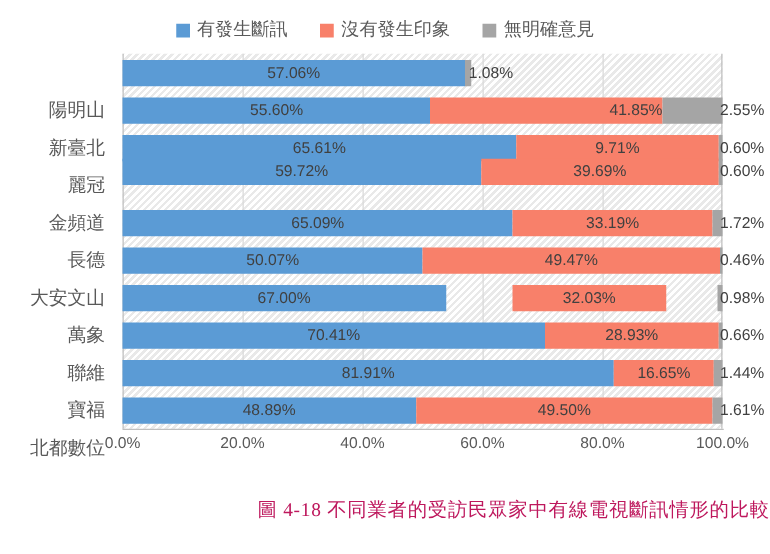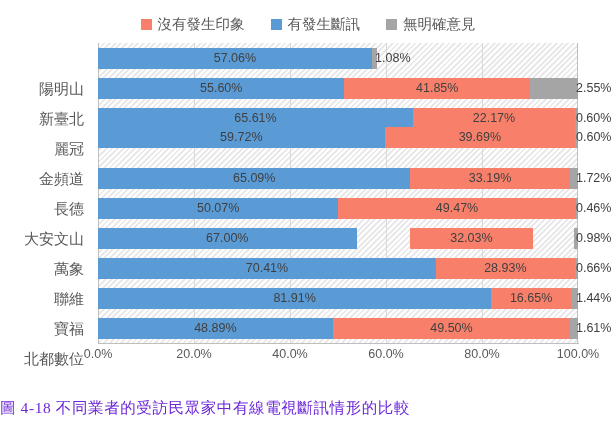--- a/index.html
+++ b/index.html
@@ -180,40 +180,40 @@
     white-space: nowrap;
     line-height: 16px;
   }
 
   
   #caption {
     position: absolute;
     left: 0;
     top: 398px;
     width: 616px;
-    text-align: left;
+    text-align: right;
     font-family: "Liberation Serif", "DejaVu Serif", serif;
     font-size: 15.5px;
-    color: #6d28d9;
+    color: #be185d;
     letter-spacing: 0.6px;
   }
 </style>
 </head>
 <body>
 
 <div id="chart-figure">
 
   <div id="legend">
       <div class="legend-entry">
+        <span class="legend-swatch" style="background: rgb(91, 155, 213);"></span>
+        <span class="legend-label">有發生斷訊</span>
+      </div>
+      <div class="legend-entry">
         <span class="legend-swatch" style="background: rgb(248, 128, 106);"></span>
         <span class="legend-label">沒有發生印象</span>
-      </div>
-      <div class="legend-entry">
-        <span class="legend-swatch" style="background: rgb(91, 155, 213);"></span>
-        <span class="legend-label">有發生斷訊</span>
       </div>
       <div class="legend-entry">
         <span class="legend-swatch" style="background: rgb(165, 165, 165);"></span>
         <span class="legend-label">無明確意見</span>
       </div>
     </div>
 
   <div id="plot-wrap">
     <div id="ylabels">
         <div class="ylabel" style="top: 4.5px;">陽明山</div>
@@ -243,33 +243,33 @@
               <span class="seg-label">57.06%</span>
             </div>
             <div class="seg seg-gray" style="width: 1.08%;">
               <span class="seg-label">1.08%</span>
             </div>
           </div>
           <div class="bar-row" style="top: 34.5px;">
             <div class="seg seg-blue" style="width: 55.6%;">
               <span class="seg-label">55.60%</span>
             </div>
-            <div class="seg seg-orange" style="width: 41.85%;">
+            <div class="seg seg-orange" style="width: 41.85%; justify-content: flex-end;">
               <span class="seg-label">41.85%</span>
             </div>
             <div class="seg seg-gray" style="width: 2.55%; padding-left: 48px;">
               <span class="seg-label">2.55%</span>
             </div>
           </div>
           <div class="bar-row" style="top: 64.5px;">
             <div class="seg seg-blue" style="width: 65.61%;">
               <span class="seg-label">65.61%</span>
             </div>
             <div class="seg seg-orange" style="width: 33.78%;">
-              <span class="seg-label">22.17%</span>
+              <span class="seg-label">9.71%</span>
             </div>
             <div class="seg seg-gray" style="width: 0.6%;">
               <span class="seg-label">0.60%</span>
             </div>
           </div>
           <div class="bar-row" style="top: 84px;">
             <div class="seg seg-blue" style="width: 59.72%;">
               <span class="seg-label">59.72%</span>
             </div>
             <div class="seg seg-orange" style="width: 39.69%;">

